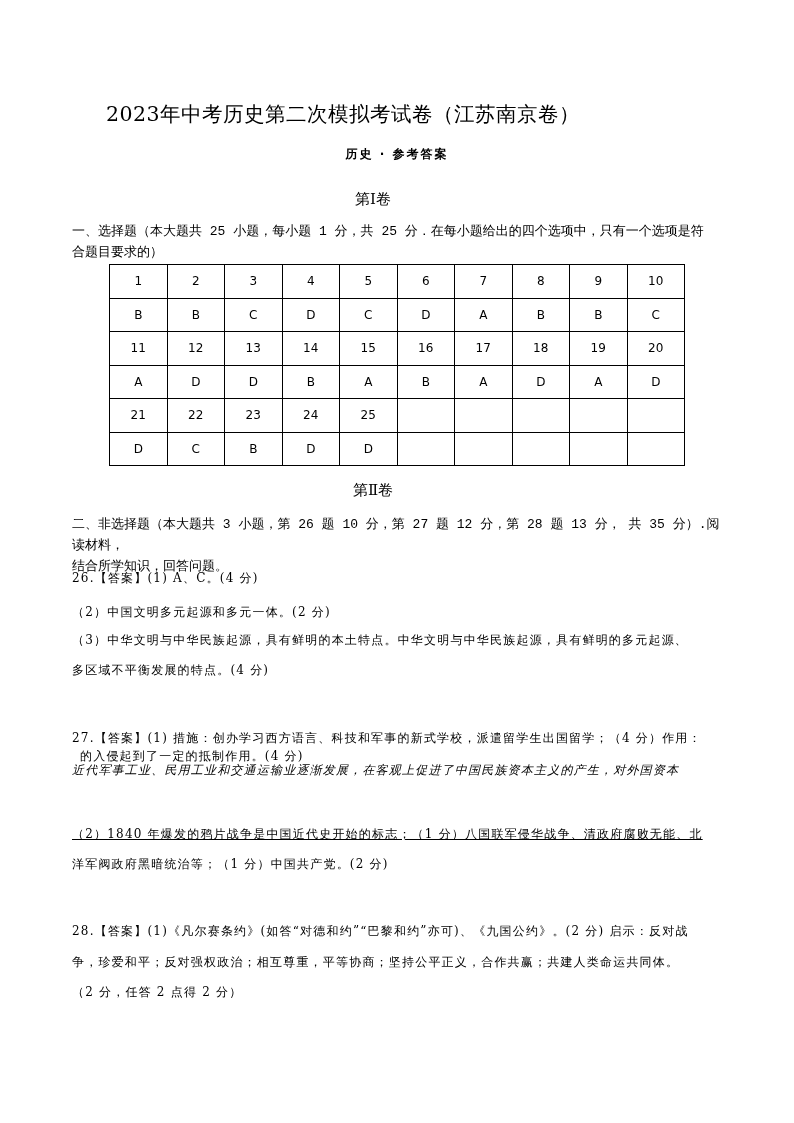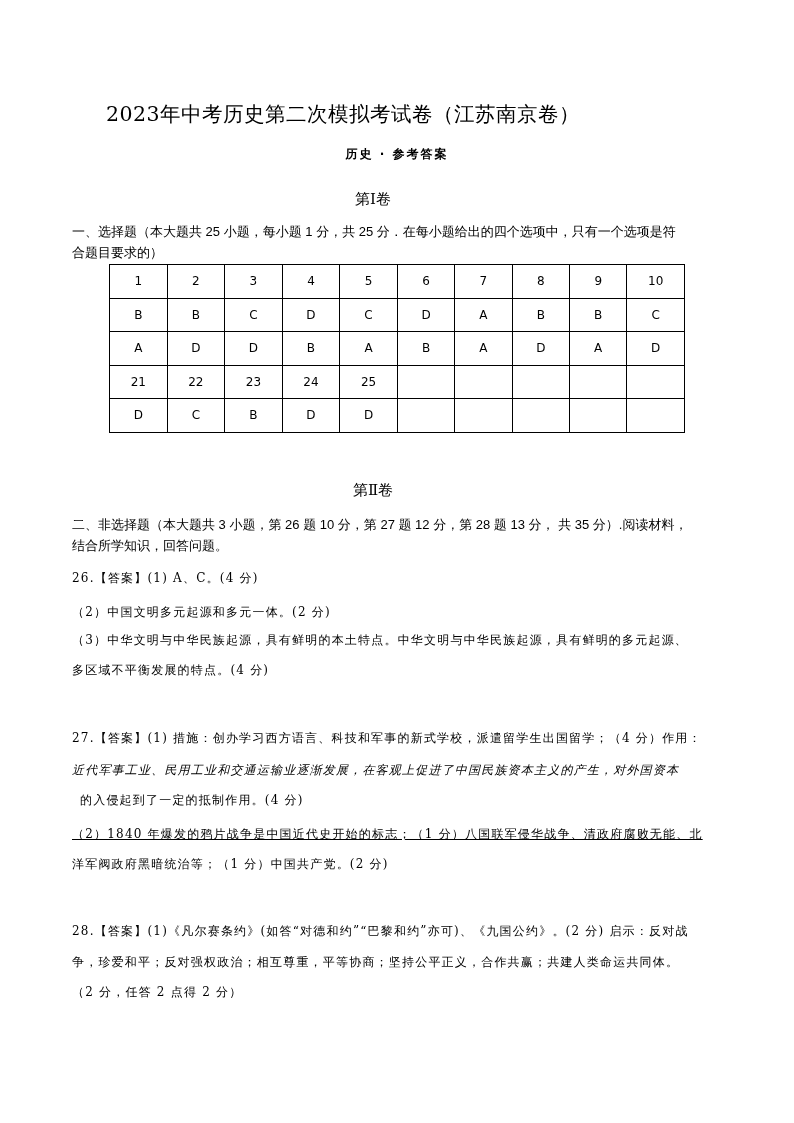--- a/index.html
+++ b/index.html
@@ -1,21 +1,21 @@
 <!DOCTYPE html>
 <html><head>
 <meta charset="utf-8">
 <style>
   html, body { margin: 0; padding: 0; background: #ffffff; }
   body { width: 794px; height: 1123px; position: relative; overflow: hidden; color: #000; }
   .abs { position: absolute; white-space: nowrap; }
   .title { left: 0; width: 686px; top: 100px; text-align: center; font-family: "DejaVu Serif", serif; font-size: 20.5px; letter-spacing: 0.5px; }
   .subtitle { left: 0; width: 794px; top: 146px; text-align: center; font-family: "DejaVu Sans", sans-serif; font-size: 12px; font-weight: bold; letter-spacing: 2px; }
   .vol { left: 0; width: 746px; text-align: center; font-family: "DejaVu Serif", serif; font-size: 15px; }
-  .sec { left: 72px; font-family: Liberation Sans, sans-serif; font-size: 13px; line-height: 21px; width: 660px; white-space: normal; }
+  .sec { left: 72px; font-family: Liberation Mono, monospace; font-size: 13px; line-height: 21px; width: 660px; white-space: normal; }
   table.ans { position: absolute; left: 109px; top: 264px; border-collapse: collapse; width: 576px; font-family: "DejaVu Sans", sans-serif; font-size: 12px; }
   table.ans td { border: 1.3px solid #000; height: 32.5px; width: 57.6px; text-align: center; padding: 0; }
   .para { left: 72px; font-family: "DejaVu Serif", serif; font-size: 12px; letter-spacing: 1.2px; }
 </style>
 </head>
 <body>
 
 <div class="abs title">2023年中考历史第二次模拟考试卷（江苏南京卷）</div>
 <div class="abs subtitle">历史 · 参考答案</div>
 
@@ -43,20 +43,32 @@
         <td>B</td>
         <td>B</td>
         <td>C</td>
         <td>D</td>
         <td>C</td>
         <td>D</td>
         <td>A</td>
         <td>B</td>
         <td>B</td>
         <td>C</td>
+      </tr>
+      <tr>
+        <td>11</td>
+        <td>12</td>
+        <td>13</td>
+        <td>14</td>
+        <td>15</td>
+        <td>16</td>
+        <td>17</td>
+        <td>18</td>
+        <td>19</td>
+        <td>20</td>
       </tr>
       <tr>
         <td>A</td>
         <td>D</td>
         <td>D</td>
         <td>B</td>
         <td>A</td>
         <td>B</td>
         <td>A</td>
         <td>D</td>
@@ -96,19 +108,19 @@
   <div>结合所学知识，回答问题。</div>
 </div>
 
 <div class="abs para" style="top:570px;">26.【答案】(1) A、C。(4 分)</div>
 <div class="abs para" style="top:604px;">（2）中国文明多元起源和多元一体。(2 分)</div>
 <div class="abs para" style="top:632px;text-align:right;">（3）中华文明与中华民族起源，具有鲜明的本土特点。中华文明与中华民族起源，具有鲜明的多元起源、</div>
 <div class="abs para" style="top:662px;">多区域不平衡发展的特点。(4 分)</div>
 
 <div class="abs para" style="top:730px;">27.【答案】(1) 措施：创办学习西方语言、科技和军事的新式学校，派遣留学生出国留学；（4 分）作用：</div>
 <div class="abs para" style="top:762px;font-style:italic;">近代军事工业、民用工业和交通运输业逐渐发展，在客观上促进了中国民族资本主义的产生，对外国资本</div>
-<div class="abs para" style="top:792px;padding-left:8px;">的入侵起到了一定的抵制作用。(4 分)</div>
+<div class="abs para" style="top:748px;padding-left:8px;">的入侵起到了一定的抵制作用。(4 分)</div>
 <div class="abs para" style="top:826px;text-decoration:underline;">（2）1840 年爆发的鸦片战争是中国近代史开始的标志；（1 分）八国联军侵华战争、清政府腐败无能、北</div>
 <div class="abs para" style="top:856px;">洋军阀政府黑暗统治等；（1 分）中国共产党。(2 分)</div>
 
 <div class="abs para" style="top:923px;">28.【答案】(1)《凡尔赛条约》(如答“对德和约”“巴黎和约”亦可)、《九国公约》。(2 分) 启示：反对战</div>
 <div class="abs para" style="top:954px;">争，珍爱和平；反对强权政治；相互尊重，平等协商；坚持公平正义，合作共赢；共建人类命运共同体。</div>
 <div class="abs para" style="top:984px;">（2 分，任答 2 点得 2 分）</div>
 
 </body></html>

